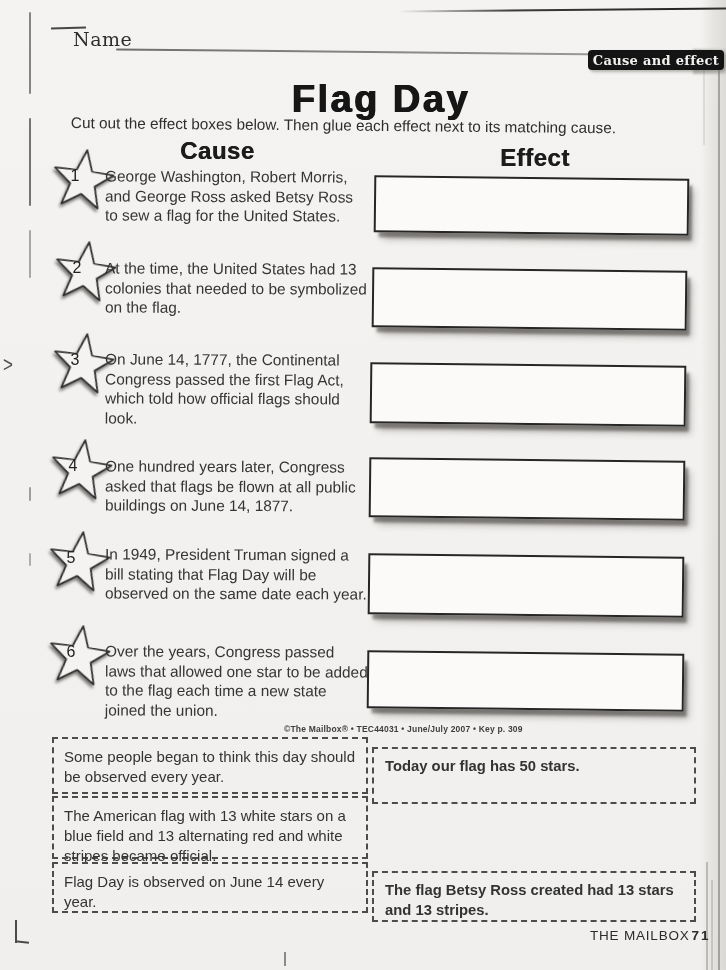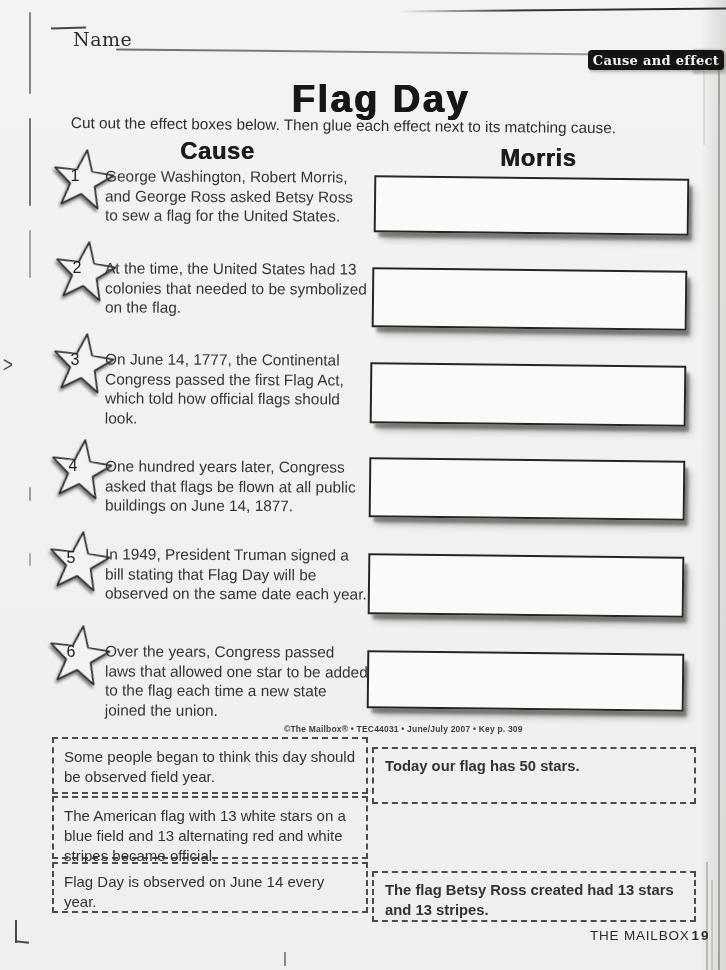--- a/index.html
+++ b/index.html
@@ -101,21 +101,21 @@
   <div class="name-label">Name</div>
   <div class="name-line"></div>
   <div class="tag-smudge"></div>
   <div class="skill-tag">
     <span>Cause and effect</span>
   </div>
   <div class="page-title">Flag Day</div>
   <div class="instructions">Cut out the effect boxes below. Then glue each effect next to its matching cause.</div>
 
   <div class="col-header hdr-cause">Cause</div>
-  <div class="col-header hdr-effect">Morris</div>
+  <div class="col-header hdr-effect">Effect</div>
 
   <div class="star-wrap" style="left:48px;top:146px">
     <svg viewBox="0 0 72 72">
         <polygon points="36,4 43.9,25.2 66.4,26.1 48.7,40.1 54.8,61.9 36,49.4 17.2,61.9 23.3,40.1 5.6,26.1 28.1,25.2" fill="#f4f3f1" stroke="#2f2f2f" stroke-width="1.8" stroke-linejoin="round"></polygon>
       </svg>
     <span class="star-num">1</span>
   </div>
   <div class="cause-text" style="top:167px">George Washington, Robert Morris, and George Ross asked Betsy Ross to sew a flag for the United States.</div>
 
   <div class="star-wrap" style="left:50px;top:238px">
@@ -160,24 +160,24 @@
 
   <div class="effect-box" style="left:374px;top:177px;width:315px;height:57px"></div>
   <div class="effect-box" style="left:372px;top:269px;width:315px;height:60px"></div>
   <div class="effect-box" style="left:370px;top:364px;width:316px;height:61px"></div>
   <div class="effect-box" style="left:369px;top:459px;width:316px;height:60px"></div>
   <div class="effect-box" style="left:368px;top:555px;width:316px;height:61px"></div>
   <div class="effect-box" style="left:367px;top:652px;width:317px;height:58px"></div>
 
   <div class="credit-line">©The Mailbox® • TEC44031 • June/July 2007 • Key p. 309</div>
 
-  <div class="slip" style="left:52px;top:737px;width:316px;height:57px">Some people began to think this day should be observed field year.</div>
+  <div class="slip" style="left:52px;top:737px;width:316px;height:57px">Some people began to think this day should be observed every year.</div>
   <div class="slip" style="left:52px;top:796px;width:316px;height:63px">The American flag with 13 white stars on a blue field and 13 alternating red and white stripes became official.</div>
   <div class="slip" style="left:52px;top:862px;width:316px;height:51px">Flag Day is observed on June 14 every year.</div>
   <div class="slip right-col" style="left:372px;top:747px;width:324px;height:57px">Today our flag has 50 stars.</div>
   <div class="slip right-col" style="left:372px;top:871px;width:324px;height:51px">The flag Betsy Ross created had 13 stars and 13 stripes.</div>
 
   <div class="footer">
     <span>THE MAILBOX</span>
-    <span class="pg">19</span>
+    <span class="pg">71</span>
   </div>
 
 </div>
 
 </body></html>

